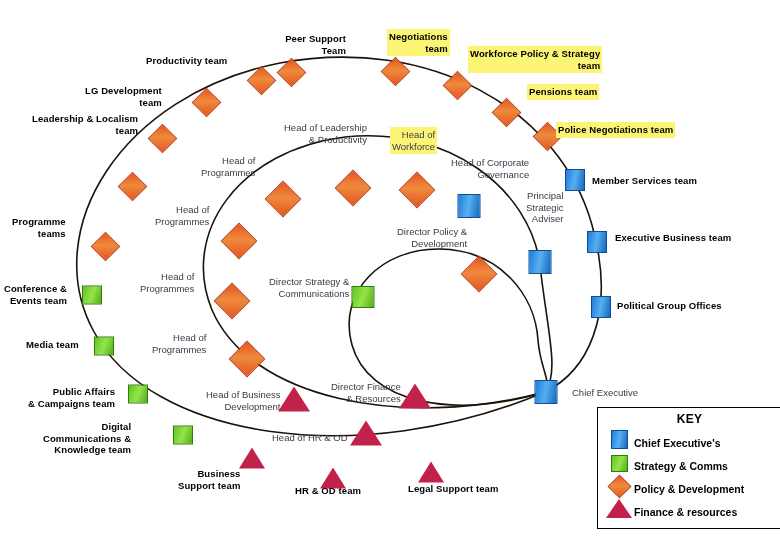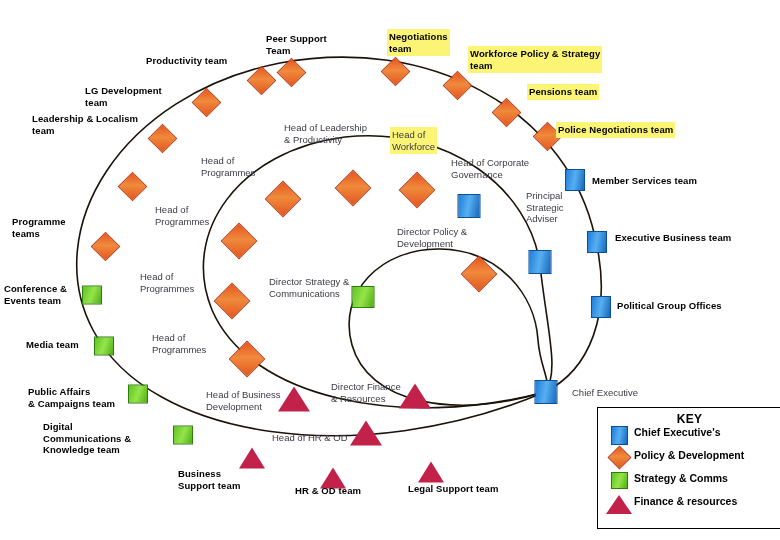--- a/index.html
+++ b/index.html
@@ -48,38 +48,39 @@
     border-left-width:16px;border-right-width:16px;border-bottom-width:25px;
   }
 
   
   .lbl{
     position:absolute;
     font-size:9.5px;
     line-height:11.5px;
     color:#000;
     white-space:pre-line;
+    text-align:right;
   }
   .lbl.bold{font-weight:bold;letter-spacing:.1px;}
   .lbl.inner{color:#3a3a46;font-weight:normal;}
   .lbl.hl{background:#fbf474;box-shadow:0 0 0 2px #fbf474;}
   .lbl.ctr{}
 
   
   #key{
     position:absolute;left:597px;top:407px;width:185px;height:122px;
     border:1.3px solid #000;background:#fff;
     box-sizing:border-box;
   }
   #key .key-title{
     text-align:center;font-size:12px;font-weight:bold;color:#000;
     margin-top:4px;letter-spacing:.3px;
   }
   #key .row{
-    display:flex;align-items:flex-start;height:23px;padding-left:6px;
+    display:flex;align-items:flex-end;height:23px;padding-left:6px;
   }
   #key .row .sw{
     width:30px;display:flex;align-items:center;justify-content:center;
     flex:0 0 30px;
   }
   #key .row .kt{
     font-size:10.5px;font-weight:bold;color:#000;white-space:nowrap;
   }
   #key .k-sq{width:15px;height:17px;background:linear-gradient(100deg,#1f7ddb 0%,#57aff0 48%,#1668bd 100%);border:1px solid #0d4f97;}
   #key .k-di{width:15px;height:15px;background:linear-gradient(135deg,#e8541f 0%,#ef8a3c 45%,#e4561f 100%);border:1px solid #b93c12;transform:rotate(45deg);}
@@ -217,33 +218,33 @@
 
     <div class="row">
       <span class="sw">
           <span class="k-sq"></span>
         </span>
       <span class="kt">Chief Executive's</span>
     </div>
 
     <div class="row">
       <span class="sw">
+          <span class="k-gr"></span>
+        </span>
+      <span class="kt">Strategy &amp; Comms</span>
+    </div>
+
+    <div class="row">
+      <span class="sw">
           <span class="k-di"></span>
         </span>
       <span class="kt">Policy &amp; Development</span>
     </div>
 
     <div class="row">
       <span class="sw">
-          <span class="k-gr"></span>
-        </span>
-      <span class="kt">Strategy &amp; Comms</span>
-    </div>
-
-    <div class="row">
-      <span class="sw">
           <span class="k-tr"></span>
         </span>
       <span class="kt">Finance &amp; resources</span>
     </div>
   </div>
 
 </div>
 
 </body></html>

